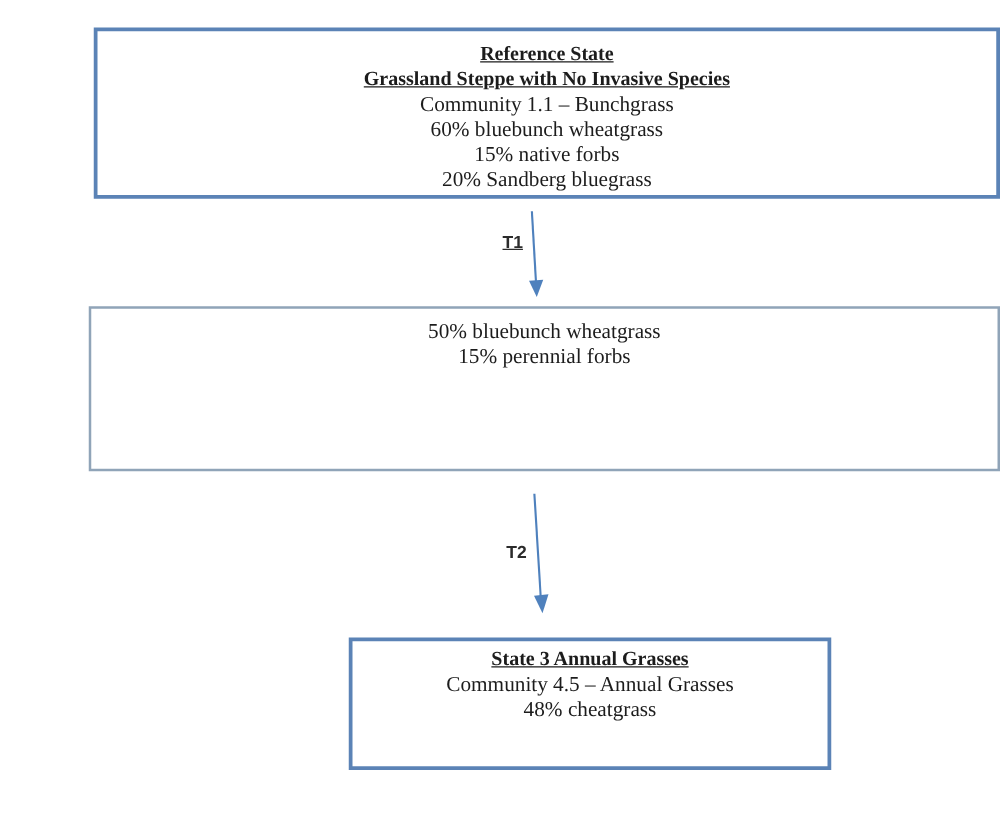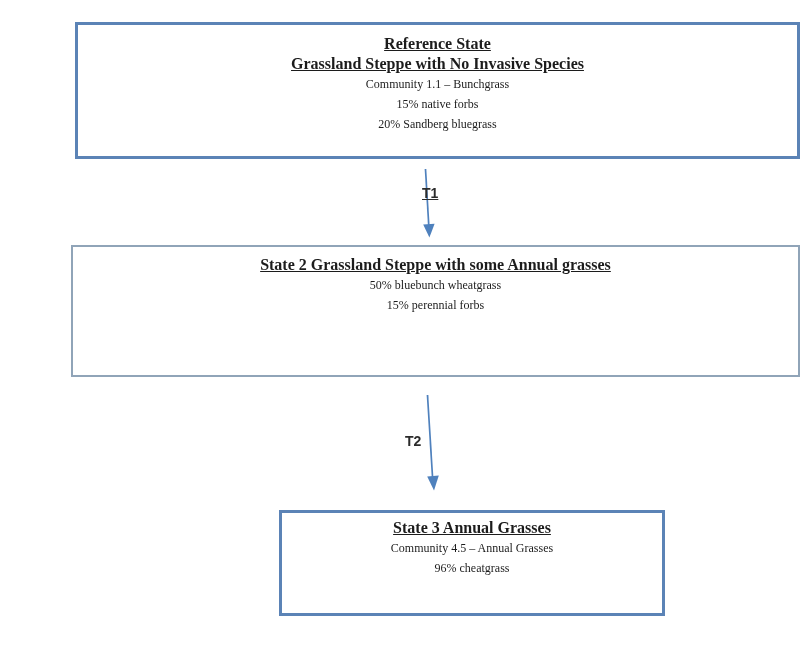--- a/index.html
+++ b/index.html
@@ -21,65 +21,65 @@
   }
   .box-strong { border: 3px solid #5b83b6; }
   .box-thin   { border: 2px solid #90a4b8; }
   .box-title {
     font-weight: bold;
     text-decoration: underline;
     font-size: 16px;
     line-height: 20px;
   }
   .box-line {
-    font-size: 12px;
+    font-size: 17px;
     line-height: 20px;
   }
   .box-reference { left: 37px;  top: 22px;  width: 725px; height: 137px; padding-top: 9px; }
   .box-state2    { left: 33px;  top: 245px; width: 729px; height: 132px; padding-top: 8px; }
   .box-state3    { left: 241px; top: 510px; width: 386px; height: 106px; padding-top: 5px; }
   .arrows-svg {
     position: absolute;
     left: 0; top: 0;
     width: 800px; height: 650px;
     pointer-events: none;
   }
   .t-label {
     position: absolute;
     font-family: "Liberation Sans", sans-serif;
     font-size: 14px;
     font-weight: 600;
     color: #2b2b2b;
   }
-  .t1-label { left: 384px; top: 185px; text-decoration: underline; }
+  .t1-label { left: 364px; top: 185px; text-decoration: underline; }
   .t2-label { left: 367px; top: 433px; text-align: right; }
 </style>
 </head>
 <body>
 
 <div class="stage">
 
   <div class="state-box box-strong box-reference">
     <div class="box-title">Reference State</div>
     <div class="box-title">Grassland Steppe with No Invasive Species</div>
     <div class="box-line">Community 1.1 – Bunchgrass</div>
+    <div class="box-line">60% bluebunch wheatgrass</div>
     <div class="box-line">15% native forbs</div>
     <div class="box-line">20% Sandberg bluegrass</div>
   </div>
 
   <div class="state-box box-thin box-state2">
-    <div class="box-title">State 2 Grassland Steppe with some Annual grasses</div>
     <div class="box-line">50% bluebunch wheatgrass</div>
     <div class="box-line">15% perennial forbs</div>
   </div>
 
   <div class="state-box box-strong box-state3">
     <div class="box-title">State 3 Annual Grasses</div>
     <div class="box-line">Community 4.5 – Annual Grasses</div>
-    <div class="box-line">96% cheatgrass</div>
+    <div class="box-line">48% cheatgrass</div>
   </div>
 
   <svg class="arrows-svg" viewBox="0 0 800 650" xmlns="http://www.w3.org/2000/svg">
     <g>
       <line x1="387.5" y1="169" x2="390.8" y2="226" stroke="#4f81bd" stroke-width="1.7"></line>
       <polygon points="385.2,224.5 396.6,223.8 391.4,237.5" fill="#4f81bd"></polygon>
     </g>
     <g>
       <line x1="389.5" y1="395" x2="394.6" y2="478" stroke="#4f81bd" stroke-width="1.7"></line>
       <polygon points="389.2,476.5 400.8,475.4 396.0,490.5" fill="#4f81bd"></polygon>

